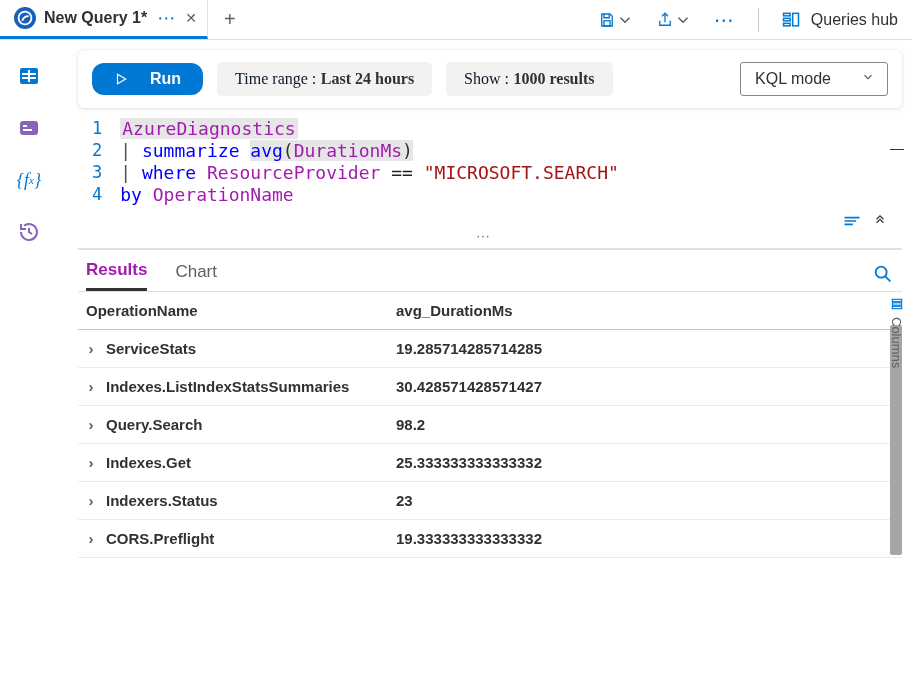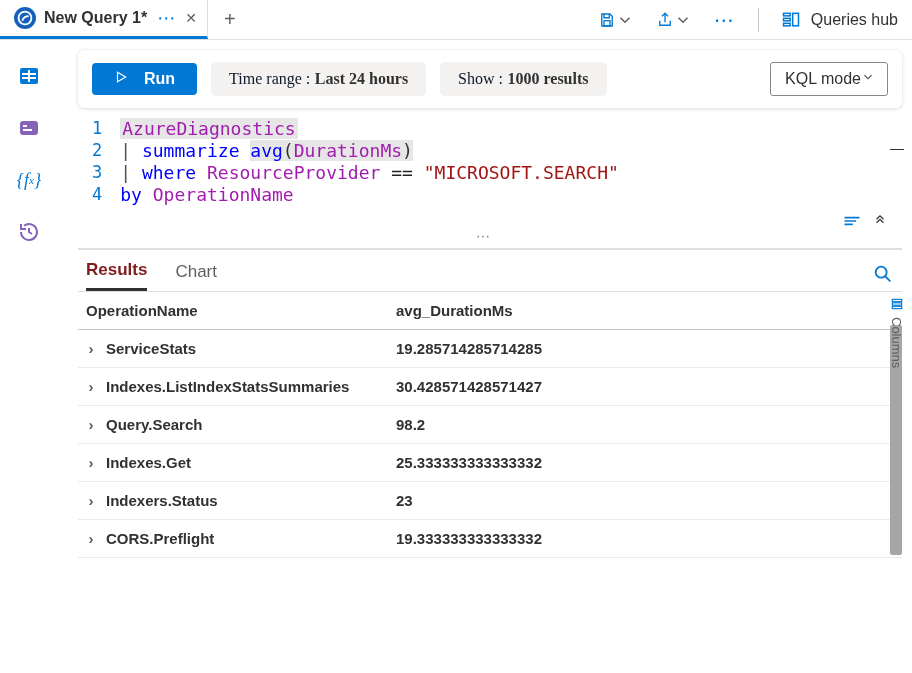--- a/index.html
+++ b/index.html
@@ -59,33 +59,33 @@
   .toolbar-card {
     margin: 10px 10px 0 20px;
     border-radius: 6px;
     box-shadow: 0 1px 4px rgba(0,0,0,.12), 0 0 2px rgba(0,0,0,.08);
     padding: 12px 14px;
     display:flex; align-items:center; gap:14px;
     background:#fff;
   }
   .run-btn {
     background:#0078d4; color:#fff; border:none;
-    border-radius:4px; padding: 7px 22px; font-size:16px; font-weight:600;
-    display:flex;gap:16px;
+    border-radius:12px; padding: 7px 22px; font-size:16px; font-weight:600;
+    display:flex;align-items:center;gap:22px;
   }
   .pill {
     background:#f3f2f1; border-radius:5px; padding:8px 18px;
     font-size:16px; color:#323130;
   }
   .pill .label{ color:#0f172a;font-family:Liberation Serif, serif;}
   .pill .val{ font-weight:600;font-family:Liberation Serif, serif;}
   .tb-spacer{flex:1;}
   .mode-select {
     border:1px solid #8a8886; border-radius:3px; padding:7px 12px 7px 14px;
-    font-size:16px; display:flex;align-items:flex-start;
+    font-size:16px; display:flex;align-items:flex-start;gap:30px;
   }
 
   .editor {
     margin: 10px 10px 0 20px;
     font-family: Consolas, Menlo, monospace;
     font-size: 18px;
     line-height: 1.22;
     display:flex;
     padding-left: 14px;
   }
@@ -101,21 +101,21 @@
   .op{color:#222;}
   .hl-bg{background:#e6e6e6;}
 
   .collapse-row{ display:flex; justify-content:flex-end; padding: 8px 24px 0 0; gap:10px; color:#0078d4;}
   .divider-dots{ text-align:center; color:#8a8886; font-size:14px; letter-spacing:4px;}
   .dash{ position:absolute; right:8px; top:100px; color:#323130;}
 
   .results-area { margin: 4px 10px 0 20px; border-top:2px solid #e1dfdd;}
   .result-tabs { display:flex; align-items:center; gap: 28px; padding: 10px 8px 0 8px;}
   .rtab { font-size:17px; color:#605e5c; padding-bottom:8px;}
-  .rtab.active{ color:#7f1d1d; font-weight:600; border-bottom:3px solid #323130;}
+  .rtab.active{ color:#a21caf; font-weight:600; border-bottom:3px solid #323130;}
   .rtab-spacer{flex:1;}
   .search-icon{ color:#0078d4;}
 
   .table-wrap { position:relative; }
   .grid { width:100%; border-collapse:collapse; }
   .grid th, .grid td { text-align:left; padding: 10px 8px; border-bottom:1px solid #edebe9; font-size:15px;font-weight:bold;}
   .grid th { font-weight:600; border-bottom:1px solid #c8c6c4; border-top:1px solid #e1dfdd;}
   .col-op{ width:310px;}
   .expander{ color:#605e5c; padding-right:10px; display:inline-block; width:20px; text-align:center;}
   .row-pad{ padding-left:8px;}

